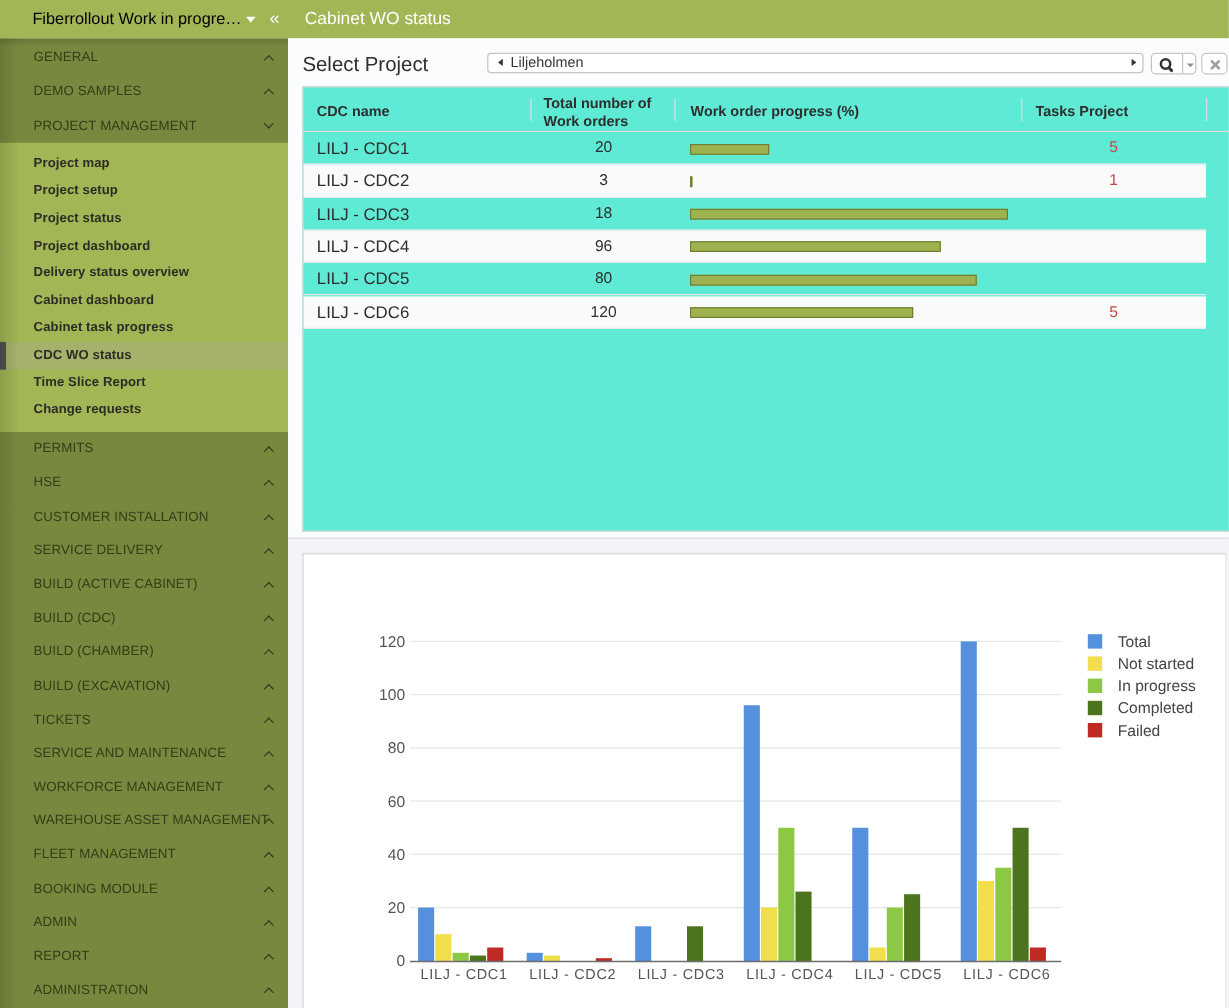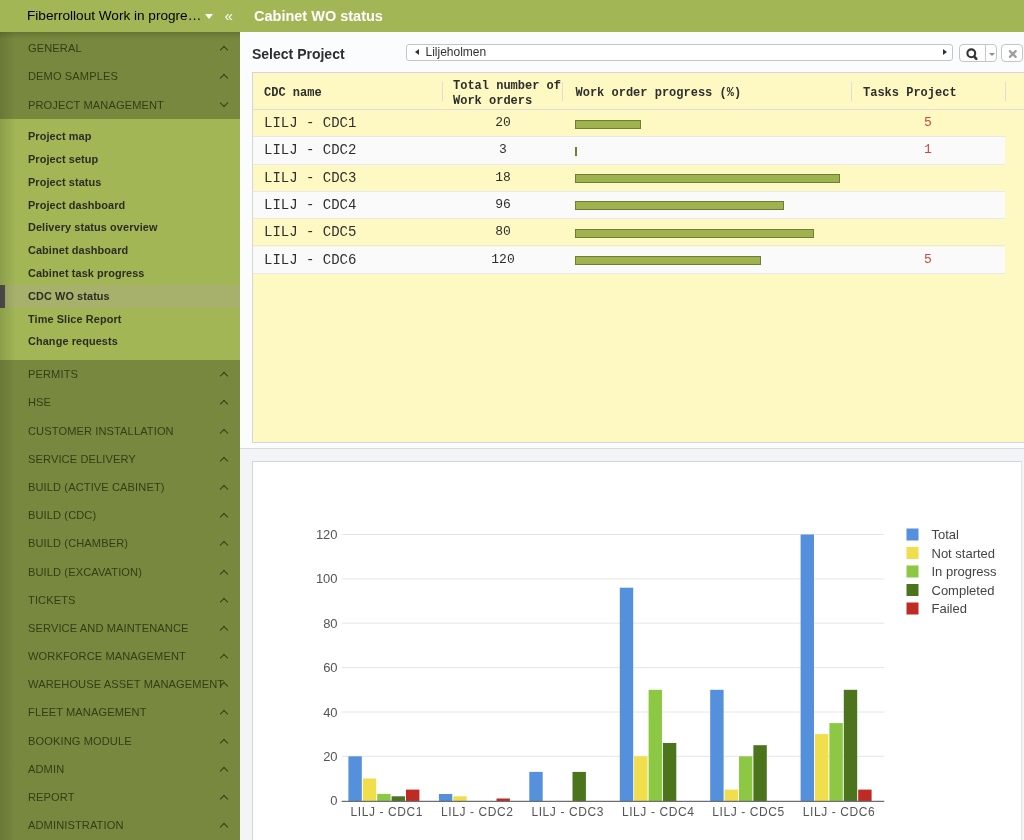--- a/index.html
+++ b/index.html
@@ -3,50 +3,50 @@
 <meta charset="utf-8">
 <style>
 * { margin:0; padding:0; box-sizing:border-box; }
 html,body { width:1024px; height:840px; overflow:hidden; font-family:"Liberation Sans",sans-serif; background:#fff; }
 
 
 #topbar { position:absolute; left:0; top:0; width:1024px; height:32px; background:#a2b656; }
 #tb-left { position:absolute; left:27px; top:0; height:32px; line-height:32px; color:#000000; font-size:13.6px; white-space:nowrap; }
 #tb-caret { position:absolute; left:204.8px; top:13.5px; width:0; height:0; border-left:4px solid transparent; border-right:4px solid transparent; border-top:5px solid #fff; }
 #tb-collapse { position:absolute; left:224.5px; top:0; height:32px; line-height:31px; color:#fff; font-size:15px; }
-#tb-title { position:absolute; left:254px; top:0; height:32px; line-height:32px; color:#fff; font-size:14.5px; font-weight:bold; }
+#tb-title { position:absolute; left:254px; top:0; height:32px; line-height:32px; color:#fff; font-size:14.5px; font-weight:normal; }
 
 
 #sidebar { position:absolute; left:0; top:32px; width:240px; height:808px; background:#78893f; }
 #sb-shade { position:absolute; left:0; top:0; width:240px; height:808px; z-index:5; pointer-events:none;
   background: linear-gradient(to bottom, rgba(40,45,15,0.22), rgba(40,45,15,0) 7px),
               linear-gradient(to right, rgba(40,45,15,0.18), rgba(40,45,15,0) 16px); }
 .mh { position:relative; height:28.2px; line-height:28.2px; color:#333d16; font-size:11.1px; letter-spacing:0.1px; padding-left:28px; white-space:nowrap; }
 .mh .chev { position:absolute; right:13px; top:11.5px; width:6px; height:6px; border-right:1.4px solid #333d16; border-top:1.4px solid #333d16; }
 .chev.up { transform:rotate(-45deg); top:13px; }
 .chev.down { transform:rotate(135deg); top:9px; }
 #submenu { background:#a2b656; padding:6.5px 0 7px 0; }
 .mi { position:relative; height:22.8px; line-height:22.8px; color:#2c2c24; font-size:10.9px; font-weight:700; letter-spacing:0.1px; padding-left:28px; }
 .mi.sel { background:#a8b16c; }
 .mi.sel::before { content:""; position:absolute; left:0; top:0; width:4.5px; height:100%; background:#4c4c50; }
 
 
 #main { position:absolute; left:240px; top:32px; width:784px; height:808px; background:linear-gradient(to bottom,#fbfcfd 0,#fbfcfd 416px,#f3f4f7 416px,#f3f4f7 100%); }
-#sp-label { position:absolute; left:252px; top:48px; line-height:12.5px; font-size:14px; font-weight:bold; color:#2e2e2e; }
+#sp-label { position:absolute; left:252px; top:48px; line-height:12.5px; font-size:17px; font-weight:normal; color:#2e2e2e; }
 #combo { position:absolute; left:406px; top:43.6px; width:547px; height:17.6px; background:#fff; border:1px solid #c5c5c5; border-radius:3px; }
 #combo-text { position:absolute; left:18.5px; top:0; line-height:15.6px; font-size:12px; color:#333; }
 .tri-l { position:absolute; left:7.5px; top:4.3px; width:0; height:0; border-top:3.6px solid transparent; border-bottom:3.6px solid transparent; border-right:4.6px solid #333; }
 .tri-r { position:absolute; right:5px; top:4.3px; width:0; height:0; border-top:3.6px solid transparent; border-bottom:3.6px solid transparent; border-left:4.6px solid #333; }
 #btn-search { position:absolute; left:958.5px; top:43.5px; width:38.5px; height:18px; background:#fff; border:1px solid #c5c5c5; border-radius:4px; }
 #btn-search .div { position:absolute; left:25px; top:0; width:1px; height:100%; background:#c5c5c5; }
 #btn-search .dd { position:absolute; left:29px; top:8.6px; width:0; height:0; border-left:3.2px solid transparent; border-right:3.2px solid transparent; border-top:3.6px solid #8f8f8f; }
 #btn-x { position:absolute; left:1001px; top:43.5px; width:22.2px; height:18px; background:#fff; border:1px solid #c5c5c5; border-radius:4px; }
 
 
-#tablepanel { position:absolute; left:252px; top:72px; width:772px; height:371px; background:#fef9c3; border-top:1px solid #d5d5d5; border-left:1px solid #d5d5d5; border-bottom:1px solid #d5d5d5;font-family:Liberation Mono, monospace; }
+#tablepanel { position:absolute; left:252px; top:72px; width:772px; height:371px; background:#5eead4; border-top:1px solid #d5d5d5; border-left:1px solid #d5d5d5; border-bottom:1px solid #d5d5d5; }
 .th { position:absolute; font-size:12px; font-weight:bold; color:#2e2e2e; }
 .vsep { position:absolute; top:9px; width:1px; height:19px; background:#ddd; }
 #thead { position:absolute; left:0; top:0; width:772px; height:37px; border-bottom:1px solid #ddd; }
 .trow { position:absolute; left:0; width:752px; height:27.3px; border-bottom:1px solid #e8e8e8; }
 .trow.alt { background:#fafafa; }
 .td-name { position:absolute; left:11px; top:0; line-height:26.5px; font-size:14px; color:#2e2e2e; }
 .td-num { position:absolute; left:190px; width:120px; text-align:center; line-height:26.5px; font-size:13px; color:#2e2e2e; }
 .td-bar { position:absolute; left:321.6px; top:9.5px; height:9px; background:#9eb350; border:1px solid #6e7f31; }
 .td-fail { position:absolute; left:598px; width:154px; text-align:center; line-height:26.5px; font-size:13px; color:#c94747; }
 

